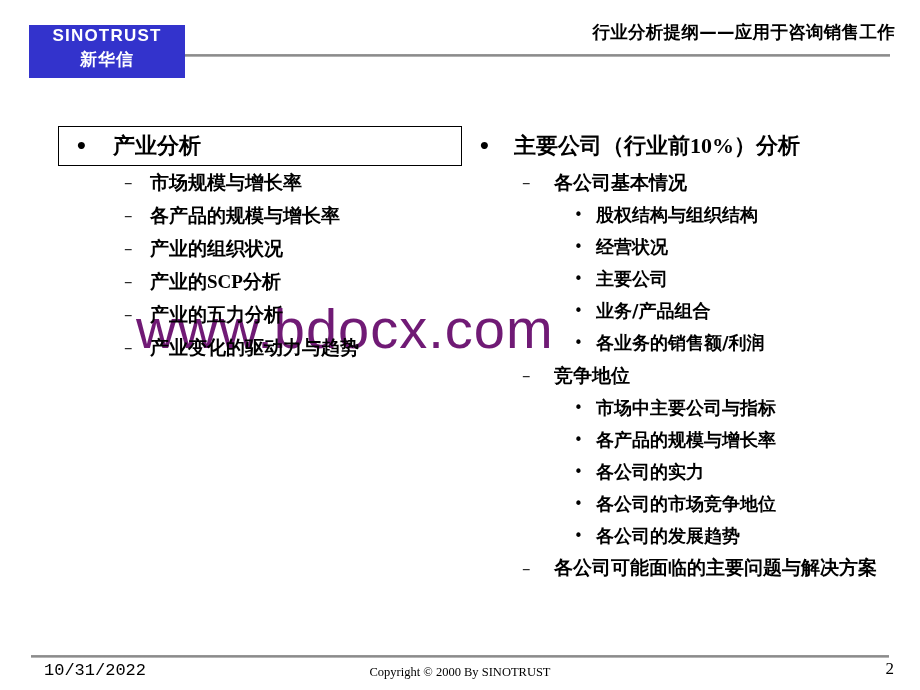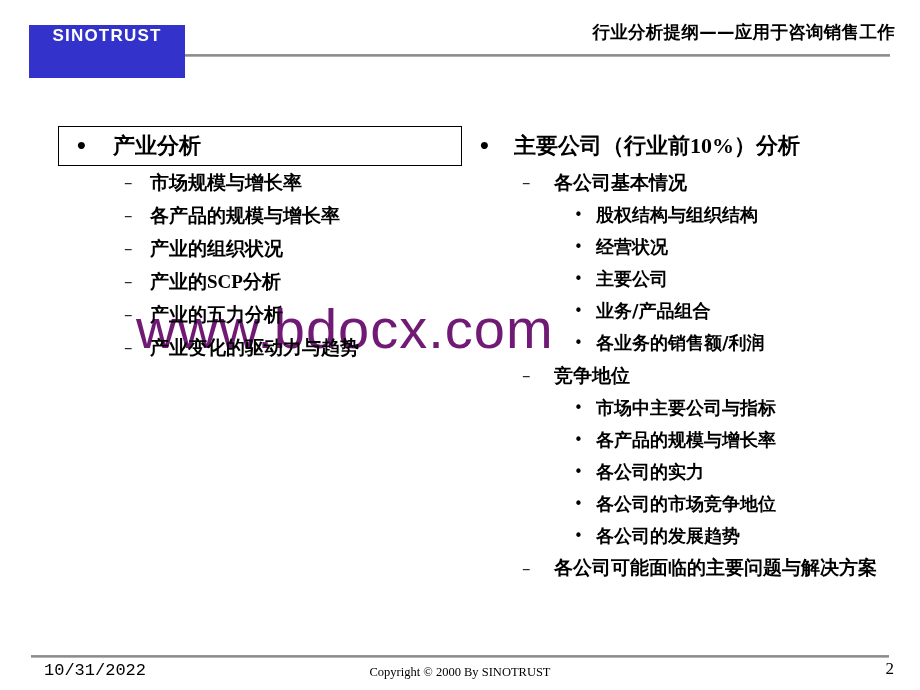--- a/index.html
+++ b/index.html
@@ -196,20 +196,21 @@
     font-family: "Liberation Serif", "DejaVu Serif", serif;
   }
 </style>
 </head>
 <body>
 
 <div class="slide">
 
   <div class="logo-box">
     <div class="logo-en">SINOTRUST</div>
+    <div class="logo-cn">新华信</div>
   </div>
 
   <div class="header-title">行业分析提纲——应用于咨询销售工作</div>
 
   <div class="header-rule"></div>
 
   <div class="watermark">www.bdocx.com</div>
 
   <div class="col col-left">
 

